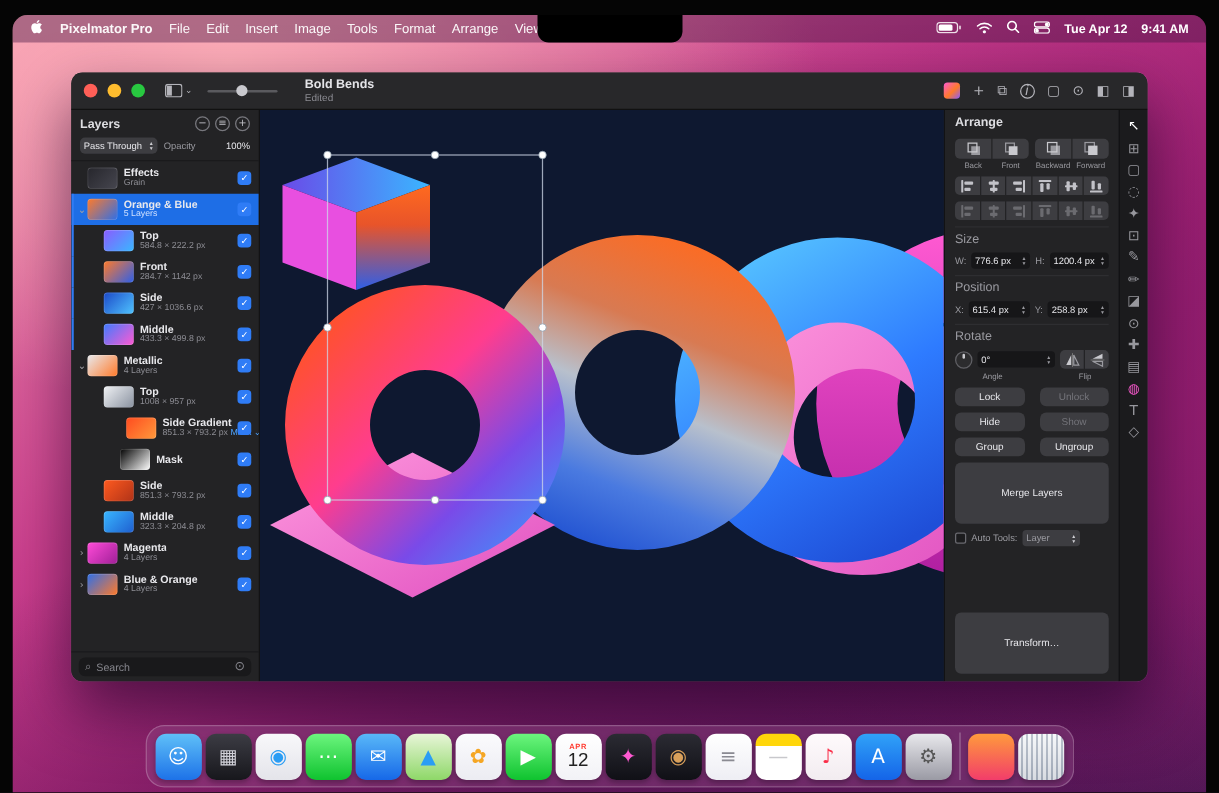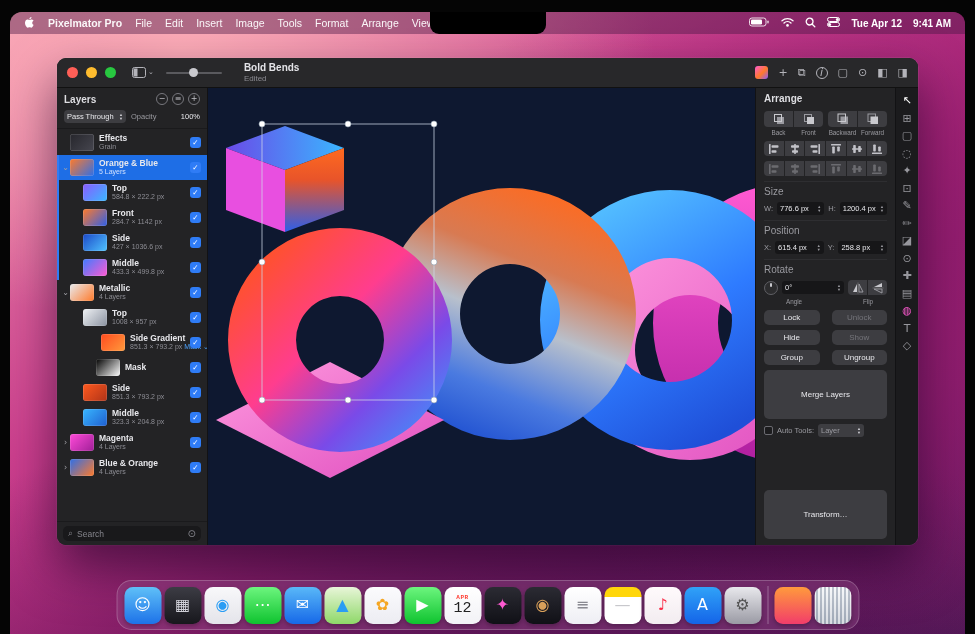--- a/index.html
+++ b/index.html
@@ -662,21 +662,21 @@
       </div>
       <div class="dock-item" style="background: linear-gradient(rgb(232, 245, 216), rgb(142, 216, 104));">
         <span class="dock-glyph" style="color: rgb(42, 157, 244);">▲</span>
       </div>
       <div class="dock-item" style="background: linear-gradient(rgb(251, 251, 253), rgb(236, 236, 242));">
         <span class="dock-glyph" style="color: rgb(245, 166, 35);">✿</span>
       </div>
       <div class="dock-item" style="background: linear-gradient(rgb(108, 245, 126), rgb(15, 195, 47));">
         <span class="dock-glyph" style="color: rgb(255, 255, 255);">▶</span>
       </div>
-      <div class="dock-item cal" style="background: linear-gradient(rgb(255, 255, 255), rgb(242, 242, 246)); font-family: Liberation Mono, monospace;">
+      <div class="dock-item cal" style="background: linear-gradient(rgb(255, 255, 255), rgb(242, 242, 246));">
         <div class="cal-top" style="color: rgb(255, 59, 48);">APR</div>
         <div class="cal-day">12</div>
       </div>
       <div class="dock-item" style="background: linear-gradient(rgb(43, 43, 51), rgb(16, 16, 22));">
         <span class="dock-glyph" style="color: rgb(255, 90, 210);">✦</span>
       </div>
       <div class="dock-item" style="background: linear-gradient(rgb(43, 43, 51), rgb(16, 16, 22));">
         <span class="dock-glyph" style="color: rgb(217, 160, 90);">◉</span>
       </div>
       <div class="dock-item" style="background: linear-gradient(rgb(255, 255, 255), rgb(238, 238, 244));">

